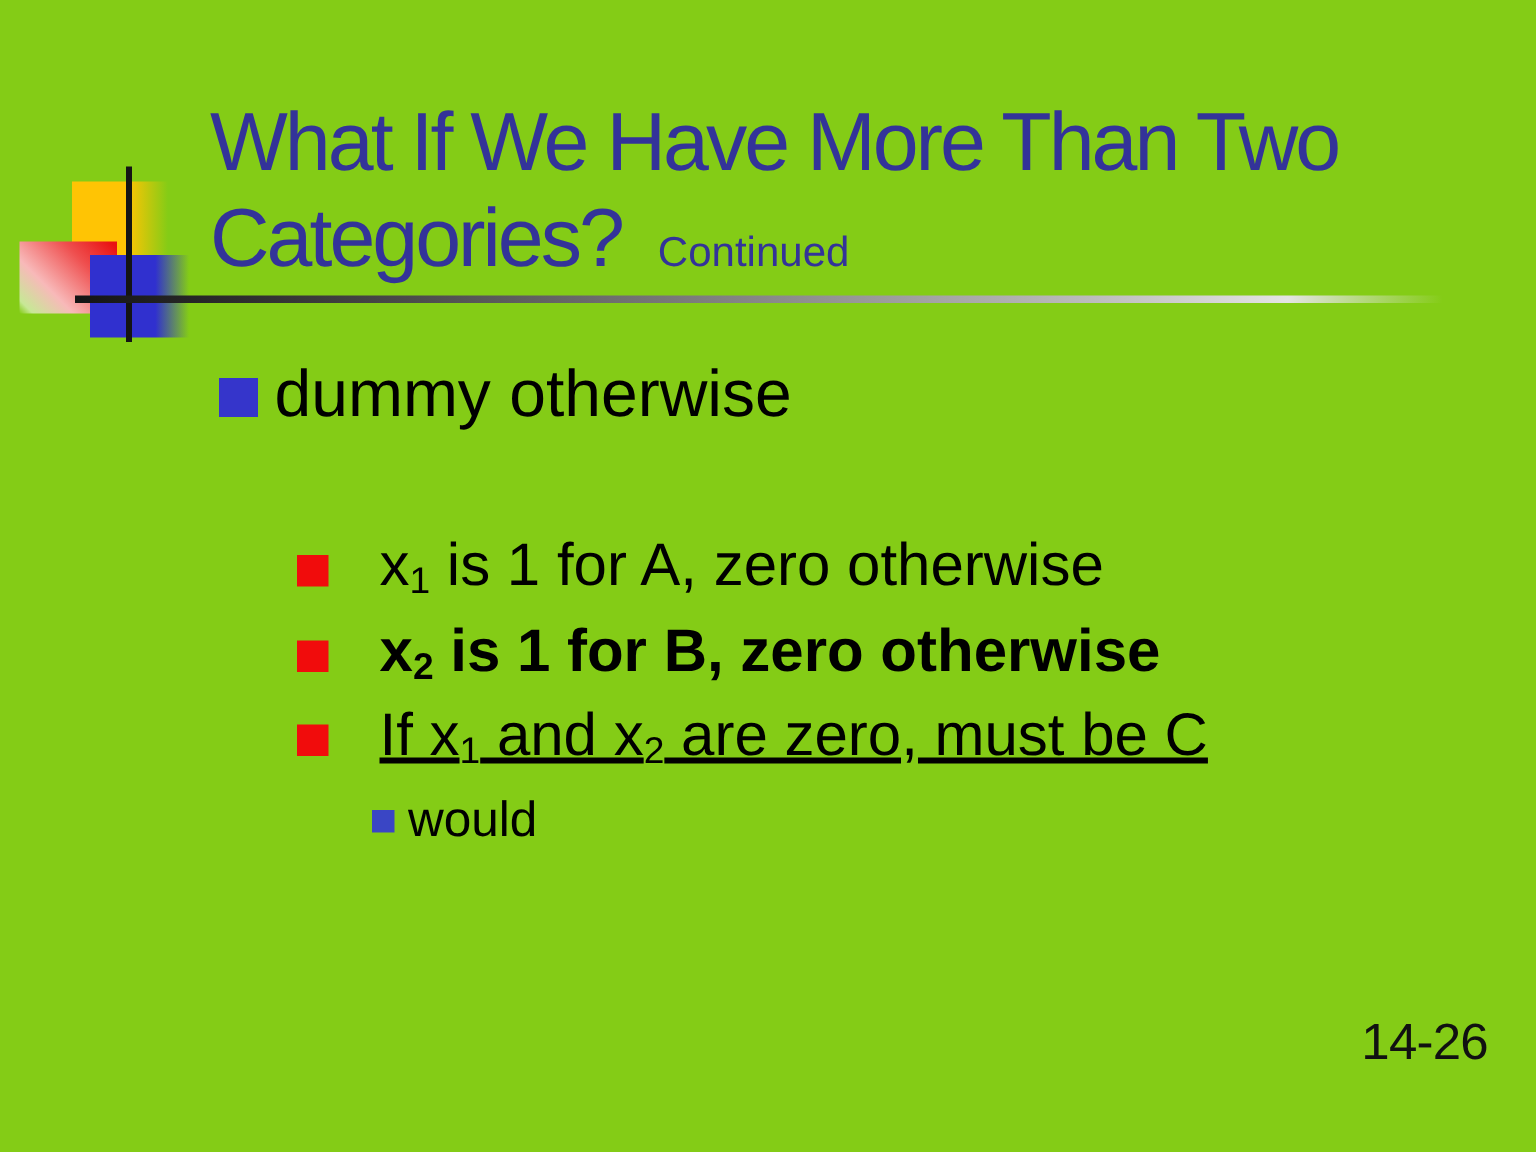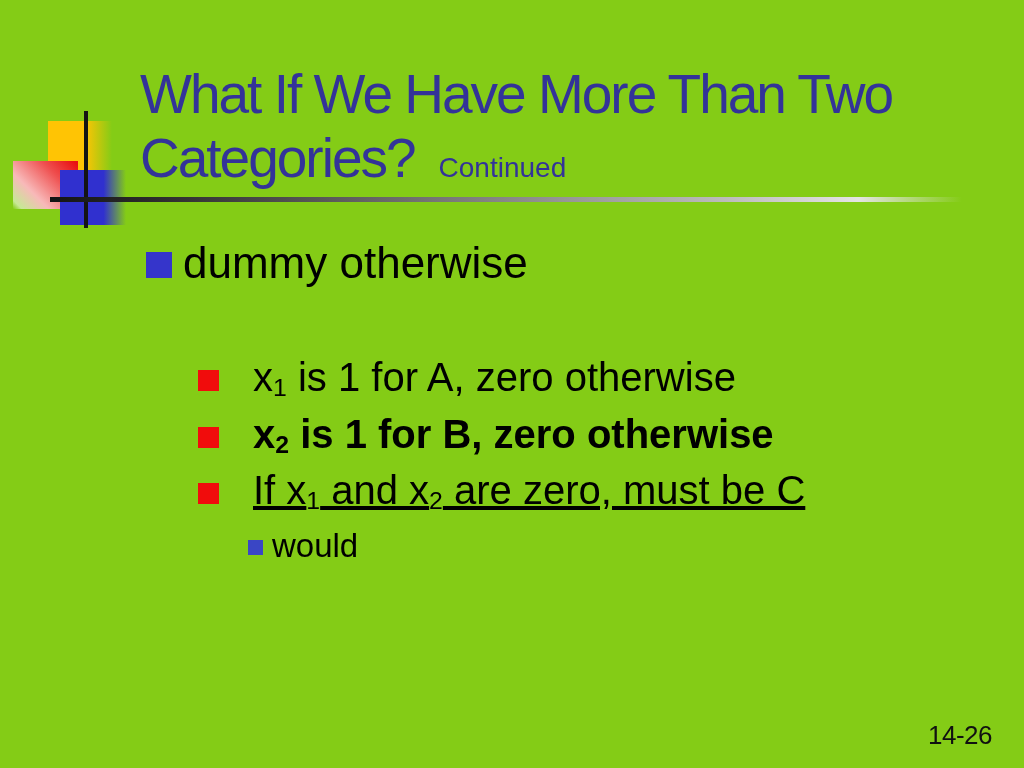--- a/index.html
+++ b/index.html
@@ -54,22 +54,22 @@
   .txt { position: absolute; color: #000000; white-space: nowrap; }
   .t-l1 { left: 183px; top: 234px; font-size: 44px; line-height: 57px; }
   .t-l2 { left: 214px; font-size: 40px; line-height: 44px; margin-left: 39px; }
   .t-l2-1 { top: 355px; } .t-l2-2 { top: 412px; font-weight: bold; } .t-l2-3 { top: 468px; text-decoration: underline; }
   .t-l3 { left: 272px; top: 525px; font-size: 33px; line-height: 41px; }
 
   sub { font-size: 0.62em; line-height: 0; vertical-align: -0.22em; }
 
   
   .page-num {
-    position: absolute; right: 32px; top: 720px;
-    font-size: 26px; color: #111111; letter-spacing: -0.5px;
+    position: absolute; right: 32px; top: 676px;
+    font-size: 34px; color: #111111; letter-spacing: -0.5px;
   }
 </style>
 </head>
 <body>
 
 <div class="slide">
 
   <div class="sq sq-yellow"></div>
   <div class="sq sq-red"></div>
   <div class="sq sq-blue"></div>

